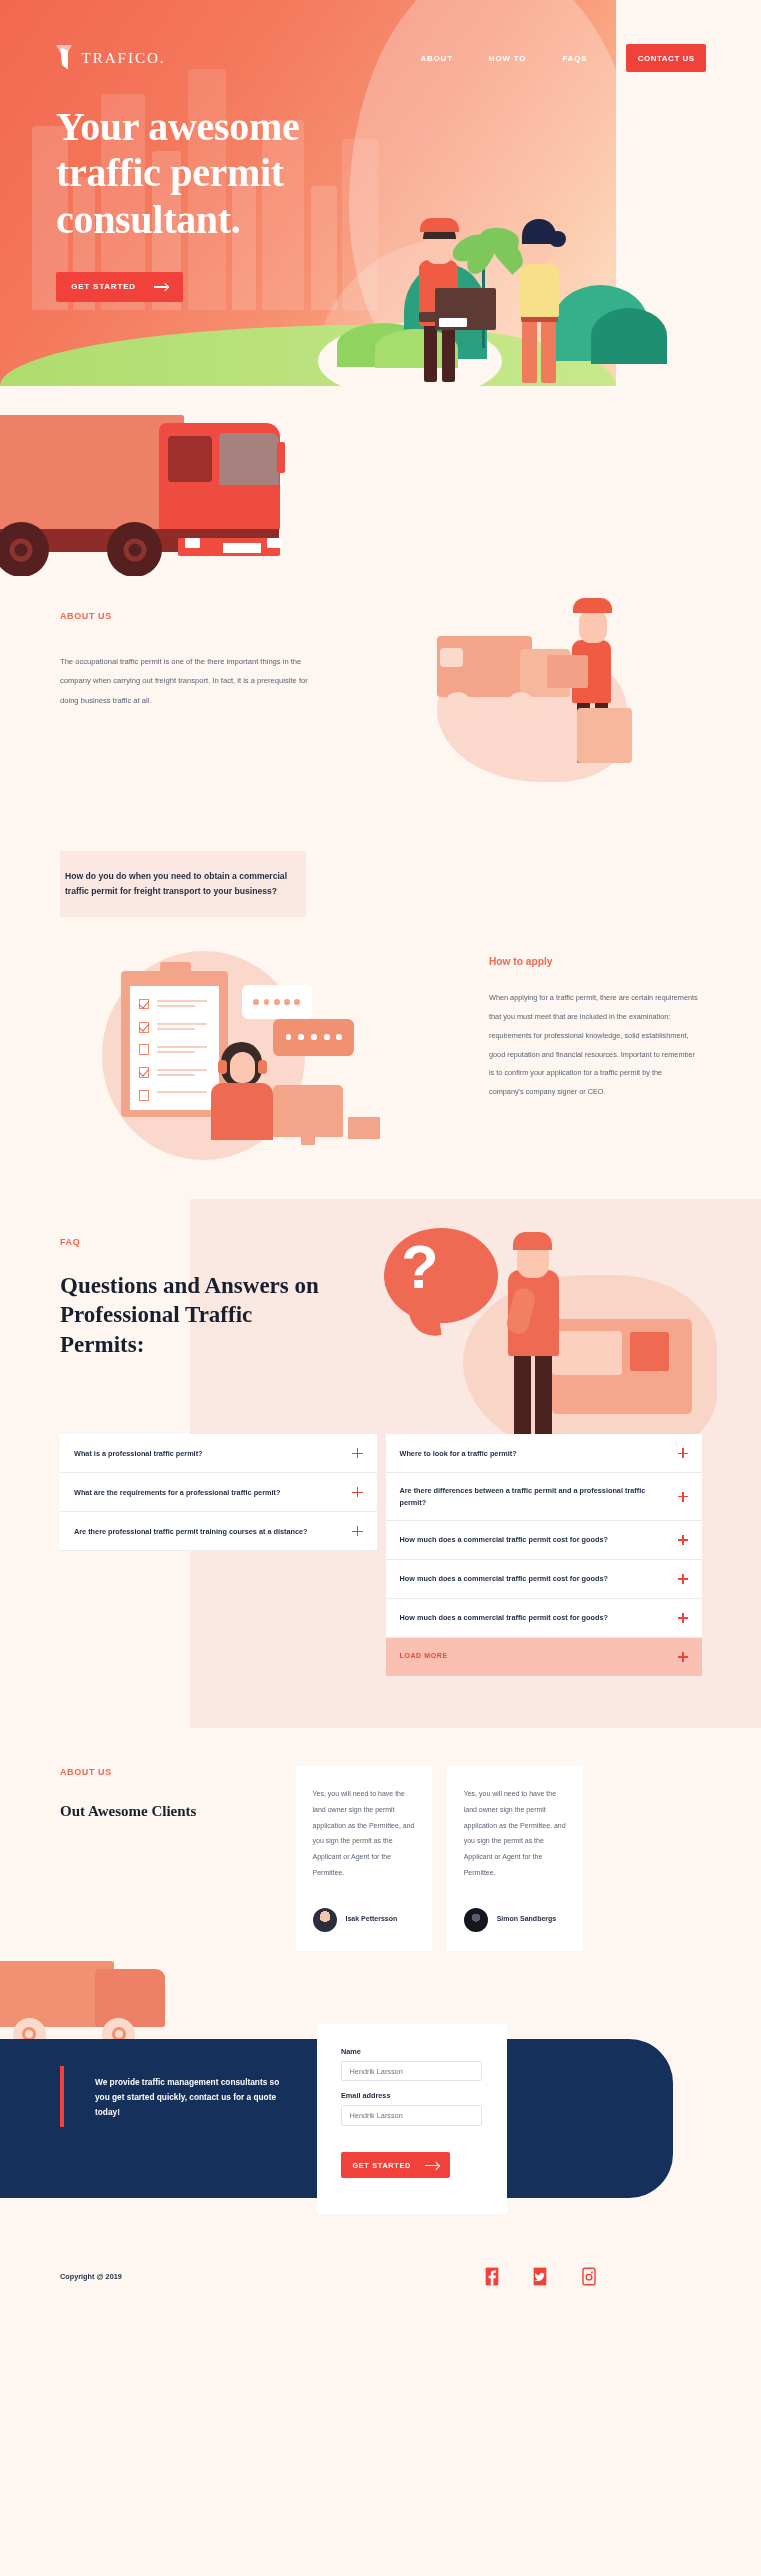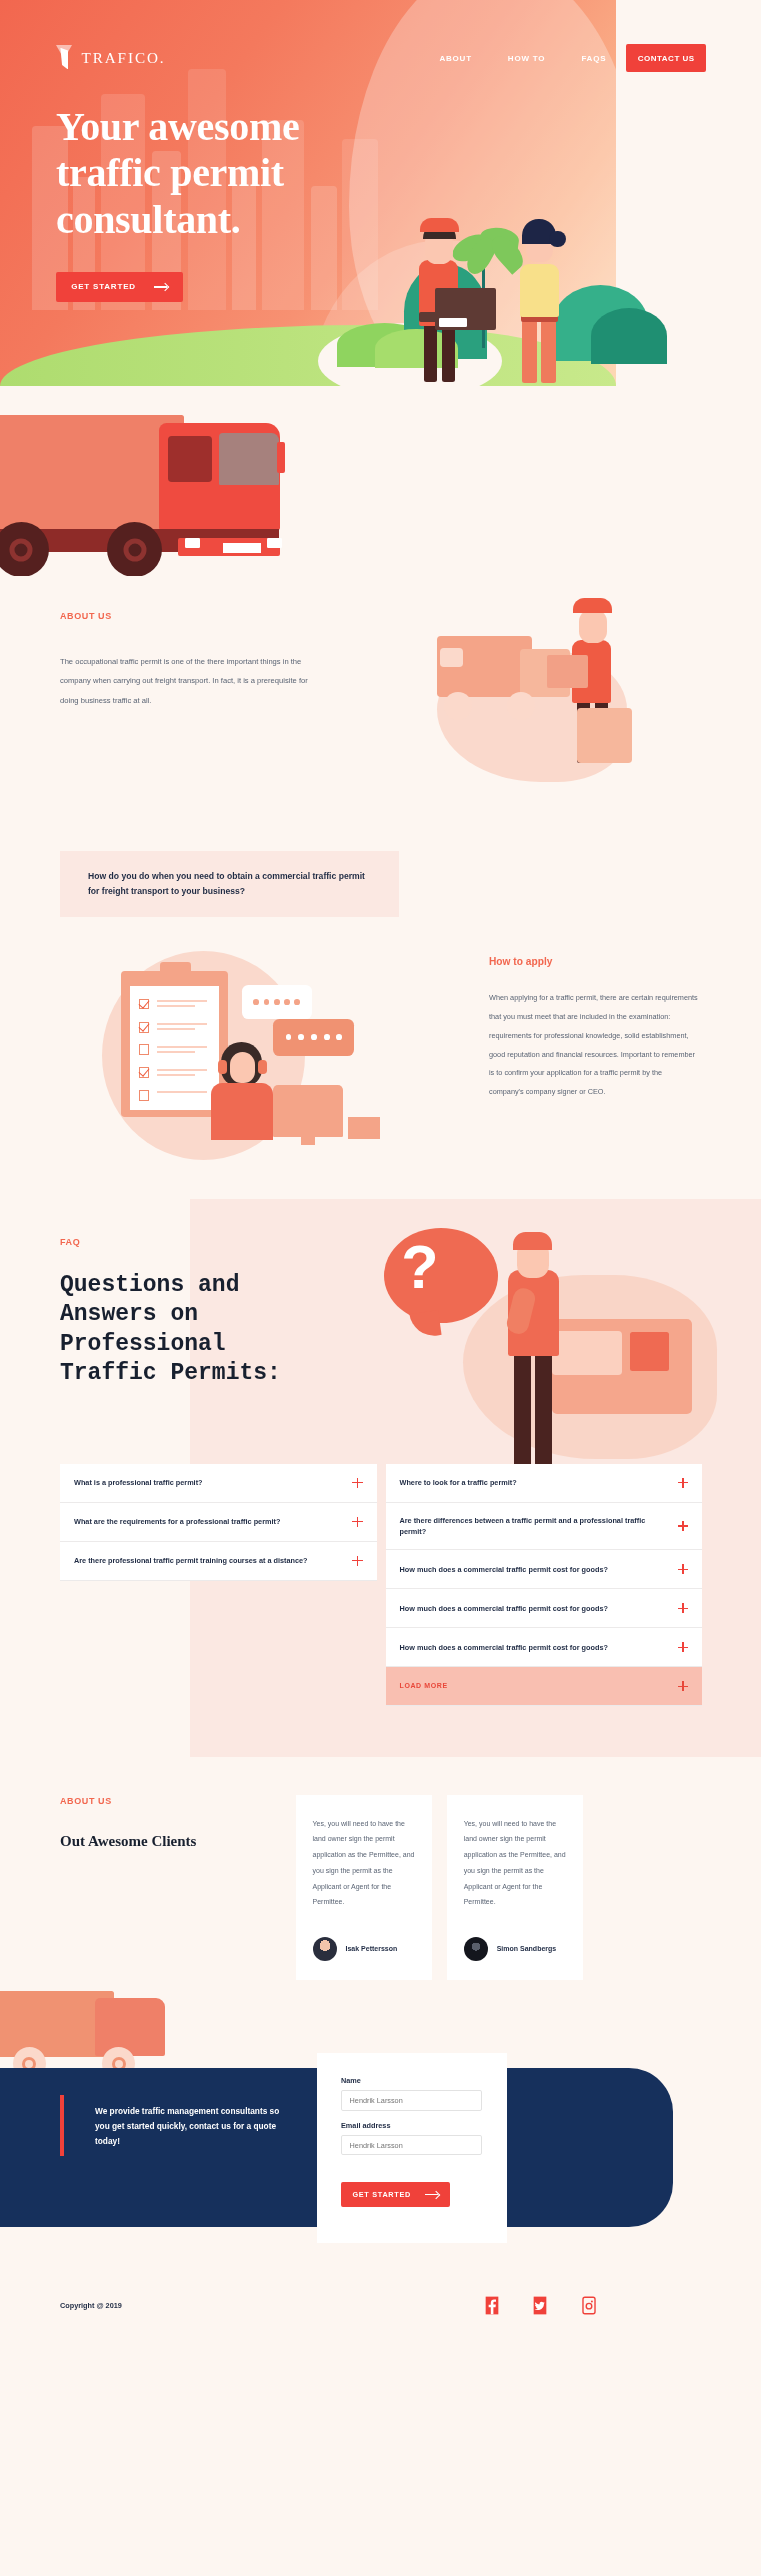--- a/index.html
+++ b/index.html
@@ -55,21 +55,21 @@
     border-top:14px solid rgba(255,255,255,.55);
   }
   .logo-mark:after {
     content:""; position:absolute; left:4.4px; top:2.5px; width:7.6px; height:21.6px;
     background:#fff; clip-path:polygon(0 0,100% 12%,100% 100%,22% 80%);
   }
   .logo-text {
     color:#fff; font-family:"Liberation Serif", serif; font-size:15.2px;
     letter-spacing:1.9px; font-weight:400;
   }
-  .nav-links { margin-left:auto; display:flex; align-items:center; gap:36px; margin-right:20px; }
+  .nav-links { margin-left:auto; display:flex; align-items:center; gap:36px; margin-right:39px; }
   .nav-links a {
     color:#fff; font-size:8px; font-weight:700; letter-spacing:0.8px;
     text-decoration:none; text-transform:uppercase;
   }
   .btn-contact {
     background:#f0413a; color:#fff; border:none; cursor:pointer;
     font-size:8px; font-weight:700; letter-spacing:0.5px; text-transform:uppercase;
     padding:9.5px 11.4px; border-radius:1.9px; margin-right:56px; font-family:inherit;
   }
   .hero-title {
@@ -127,21 +127,21 @@
     position:absolute; left:60px; top:76px; width:254px;
     font-size:7.6px; line-height:2.55; color:#5a6474;
   }
   .about-illu { position:absolute; right:83px; top:-3.2px; width:267px; height:241px; }
   .blob-peach { position:absolute; background:#fad9cc; border-radius:50%; }
   .mini-truck { position:absolute; background:#f4a488; border-radius:3.8px; }
 
   
   .callout-wrap { position:relative; width:762px; height:89px; background:#fdf6f1; }
   .callout {
-    position:absolute; left:60px; top:7.6px; width:339px; padding:18px 28px;
+    position:absolute; left:60px; top:7.6px; width:246px; padding:18px 5px;
     background:#fbe8e2;
   }
   .callout p { font-size:8.6px; font-weight:700; line-height:1.75; color:#1f2b44; }
 
   
   .howto { position:relative; width:762px; height:267px; background:#fdf6f1; }
   .howto-illu { position:absolute; left:83px; top:6.3px; width:355px; height:229px; }
   .howto-right { position:absolute; left:489px; top:24px; width:209px; }
   .howto-title { color:#f2674f; font-size:10.2px; font-weight:700; margin-bottom:21.6px; }
   .howto-copy { font-size:7.3px; line-height:2.6; color:#5a6474; }
@@ -159,21 +159,21 @@
   .agent-face { position:absolute; left:147px; top:114px; width:25.4px; height:30.5px; background:#fbc7b1; border-radius:12.7px 12.7px 11.4px 11.4px; }
   .agent-body { position:absolute; left:128px; top:145px; width:62px; height:57px; background:#ef6a52; border-radius:11.4px 11.4px 0 0; }
   .monitor { position:absolute; left:190px; top:147px; width:70px; height:52px; background:#f4a488; border-radius:5.1px 5.1px 1.3px 1.3px; }
   .monitor-stand { position:absolute; left:218px; top:199px; width:14px; height:7.6px; background:#f4a488; }
 
   
   .faq { position:relative; width:762px; background:#fdf6f1; padding-bottom:51px; }
   .faq-pinkpanel { position:absolute; left:190px; top:0; width:571px; height:590px; background:#fbe8e2; }
   .faq-head { position:relative; z-index:3; padding:38px 0 0 60px; }
   .faq-title {
-    font-family:Liberation Mono, monospace; font-weight:700;
+    font-family:Liberation Serif, serif; font-weight:700;
     font-size:23px; line-height:1.28; color:#18202f; margin-top:24px; max-width:267px;
   }
   .faq-illu { position:absolute; right:12.7px; top:6.3px; width:381px; height:267px; z-index:3; }
   .speech {
     position:absolute; left:16px; top:23px; width:114px; height:95px;
     background:#ef6a52; border-radius:50%;
   }
   .speech:after {
     content:""; position:absolute; left:27px; bottom:-14px; width:29px; height:25.4px;
     background:#ef6a52; border-radius:0 0 0 25.4px; transform:rotate(-8deg);

